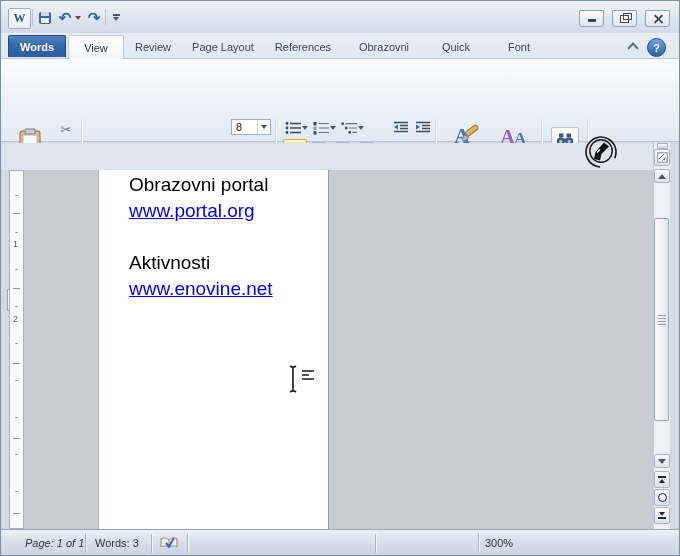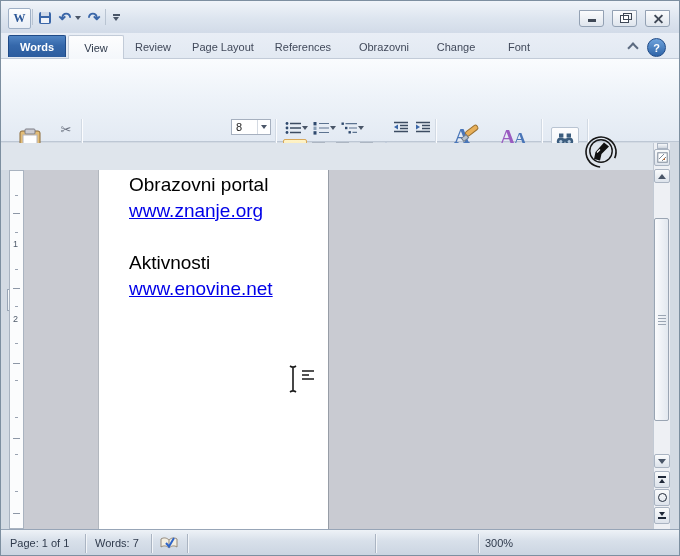--- a/index.html
+++ b/index.html
@@ -146,21 +146,21 @@
       </div>
   </div>
 
   <div id="tabrow" class="a">
     <div id="tab-file" class="a tab" style="left:7px;width:56px;">Words</div>
     <div class="a tab active" style="left:67px;width:54px;">View</div>
     <div class="a tab" style="left:125px;width:52px;">Review</div>
     <div class="a tab" style="left:265px;width:72px;">References</div>
     <div class="a tab" style="left:181px;width:80px;">Page Layout</div>
     <div class="a tab" style="left:351px;width:62px;">Obrazovni</div>
-    <div class="a tab" style="left:427px;width:54px;">Change</div>
+    <div class="a tab" style="left:427px;width:54px;">Quick</div>
     <div class="a tab" style="left:495px;width:44px;">Font</div>
   </div>
   <div id="collapse-btn" class="a" style="left:624px;">
       <span class="chev"></span>
     </div>
   <div id="help-btn" class="a" style="left:646px;">?</div>
 
   <div id="ribbon" class="a">
 
     <div id="paste-btn" class="a rbtn">
@@ -397,21 +397,21 @@
     </svg>
   </div>
 
   <div id="vruler" class="a"></div>
   <span class="a rulnum" style="left:11px;top:239px;padding:0 1px;">1</span>
   <span class="a rulnum" style="left:11px;top:314px;padding:0 1px;">2</span>
 
   <div id="docarea" class="a">
     <div id="page" class="a">
       <div class="a docline" style="top:4px;">Obrazovni portal</div>
-      <div class="a docline hyper" style="top:30px;">www.znanje.org</div>
+      <div class="a docline hyper" style="top:30px;">www.portal.org</div>
       <div class="a docline" style="top:82px;">Aktivnosti</div>
       <div class="a docline hyper" style="top:108px;">www.enovine.net</div>
     </div>
 
     <svg class="a" style="left:263px;top:193px;" width="34" height="32" viewBox="0 0 34 32">
       <path d="M3,3 C5,4.5 7,4.5 9,3 M3,29 C5,27.5 7,27.5 9,29 M6,4 V28" stroke="#1a1a1a" stroke-width="1.6" fill="none"></path>
       <path d="M15,8 H27 M15,12 H22 M15,16 H27" stroke="#1a1a1a" stroke-width="1.6"></path>
     </svg>
   </div>
 
@@ -446,23 +446,23 @@
   </div>
   <div class="a sbtn" style="top:488px;height:17px;">
     <span style="width:7px;height:7px;border:1.4px solid #1f2838;border-radius:50%;"></span>
   </div>
   <div class="a sbtn" style="top:506px;height:17px;flex-direction:column;">
     <span class="tri-d sm"></span>
     <span style="width:8px;height:1.6px;background:#1f2838;margin-top:1px;"></span>
   </div>
 
   <div id="statusbar" class="a">
-    <span class="a stext" style="left:9px;">Page: 1 of 1</span>
+    <span class="a stext" style="left:24px;font-style:italic;">Page: 1 of 1</span>
     <span class="a ssep" style="left:84px;"></span>
-    <span class="a stext" style="left:94px;">Words: 7</span>
+    <span class="a stext" style="left:94px;">Words: 3</span>
     <span class="a ssep" style="left:150px;"></span>
     <span class="a" style="left:158px;top:5px;">
       <svg width="20" height="16" viewBox="0 0 20 16">
         <path d="M2,4 C5,2 8,3 10,5 C12,3 15,2 18,4 L18,12 C15,10 12,11 10,13 C8,11 5,10 2,12 Z" fill="#f2eee2" stroke="#94887a"></path>
         <path d="M10,5 V13" stroke="#94887a"></path>
         <path d="M7,8 L10,11.5 L15,3" stroke="#2e64c8" stroke-width="2" fill="none"></path>
       </svg>
     </span>
     <span class="a ssep" style="left:186px;"></span>
     <span class="a ssep" style="left:374px;"></span>

